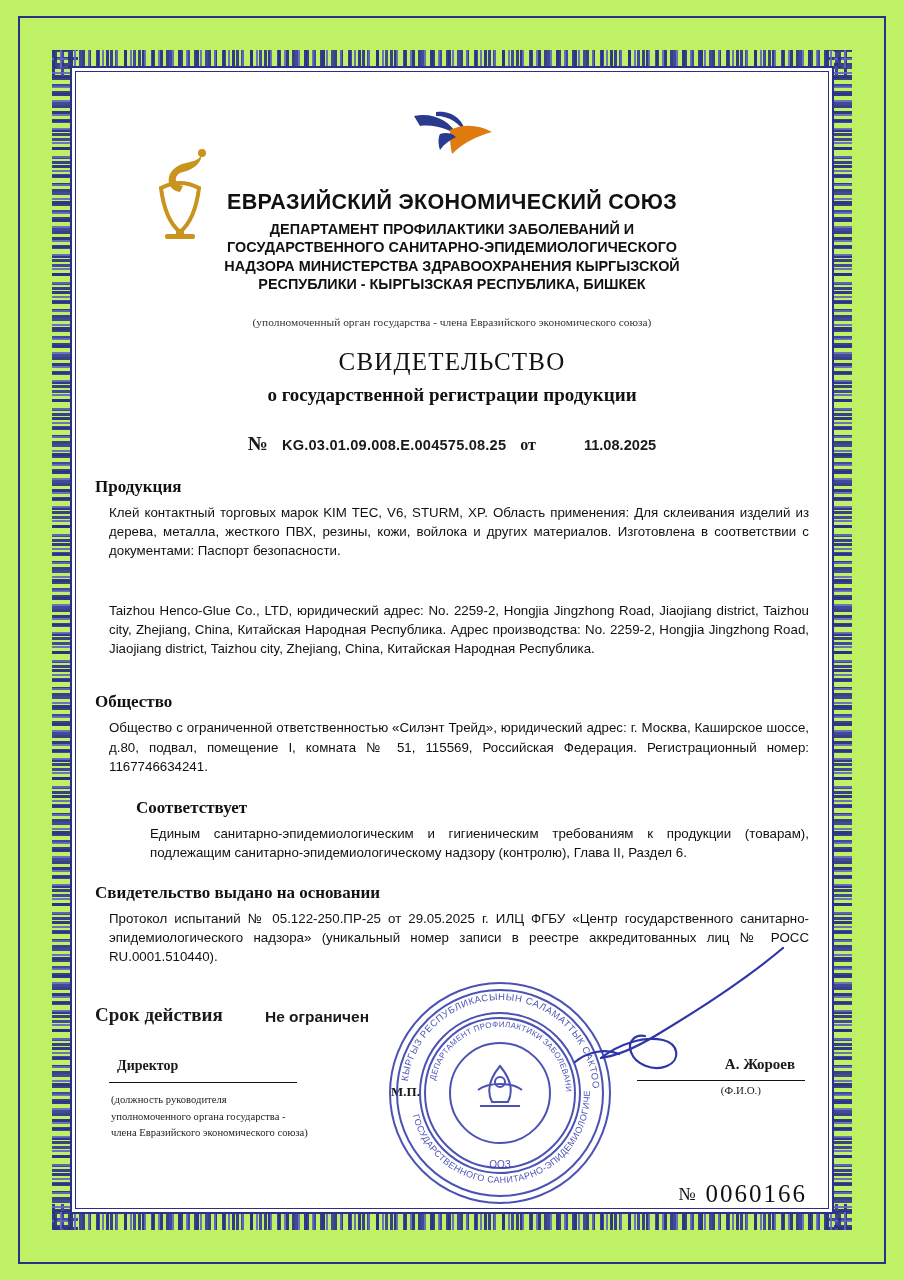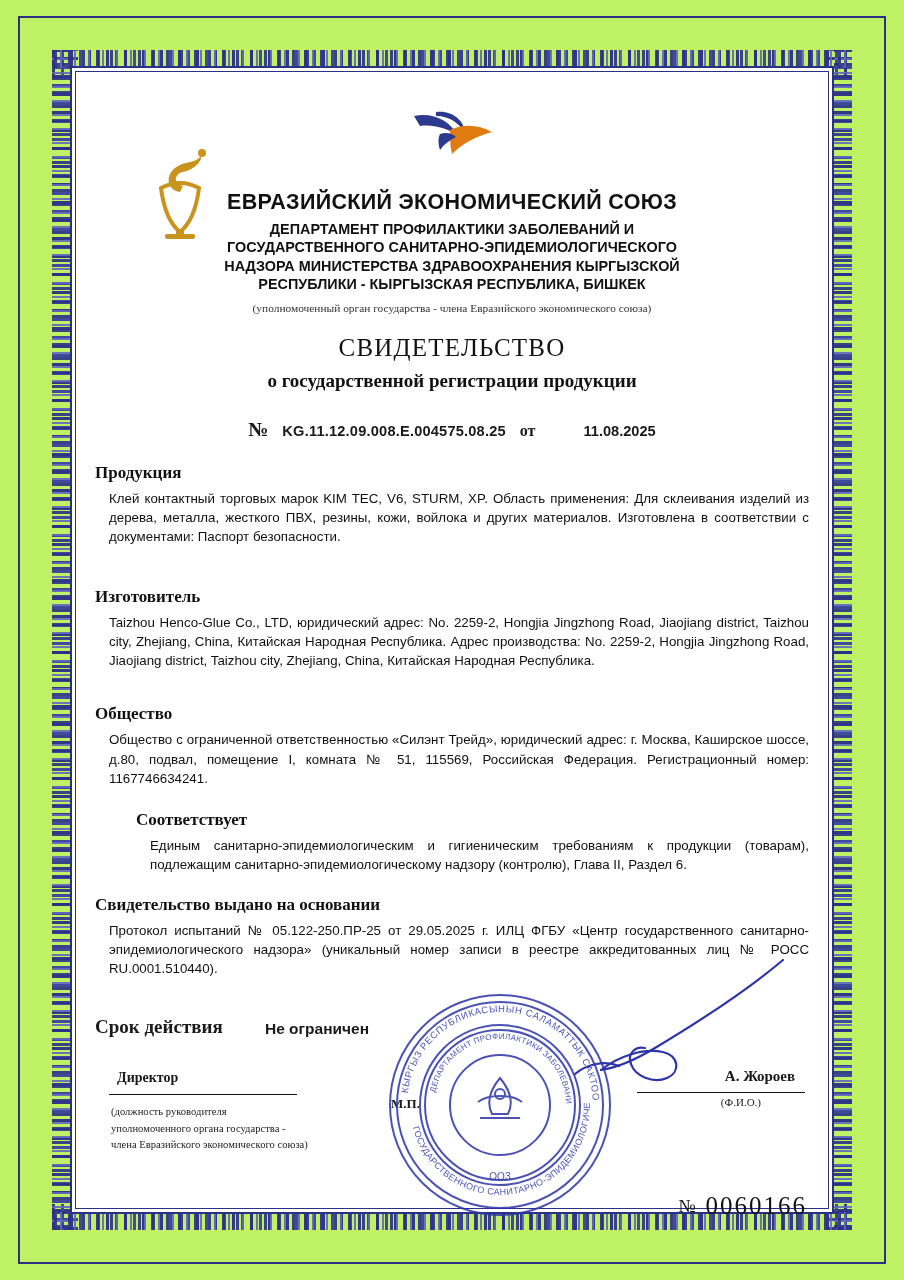--- a/index.html
+++ b/index.html
@@ -143,21 +143,21 @@
     font-weight: bold;
     line-height: 1.28;
     margin-top: 5px;
     color: #111;
   }
   .authority-note {
     text-align: center;
     font-family: "Liberation Serif", serif;
     font-size: 11.4px;
     color: #333;
-    margin-top: 8px;
+    margin-top: 22px;
   }
 
   .doc-title {
     text-align: center;
     font-family: "Liberation Serif", serif;
     font-weight: normal;
     font-size: 25px;
     letter-spacing: 1.2px;
     margin-top: 20px;
     color: #111;
@@ -365,32 +365,31 @@
       <div>РЕСПУБЛИКИ - КЫРГЫЗСКАЯ РЕСПУБЛИКА, БИШКЕК</div>
     </div>
 
     <div class="authority-note">(уполномоченный орган государства - члена Евразийского экономического союза)</div>
 
     <div class="doc-title">СВИДЕТЕЛЬСТВО</div>
     <div class="doc-subtitle">о государственной регистрации продукции</div>
 
     <div class="number-row">
       <span class="no-sign">№</span>
-      <span class="reg-number">KG.11.12.09.008.Е.004575.08.25</span>
+      <span class="reg-number">KG.03.01.09.008.Е.004575.08.25</span>
       <span class="ot">от</span>
       <span class="reg-date">11.08.2025</span>
     </div>
 
     <div class="section sec-product">
       <h3>Продукция</h3>
       <p>Клей контактный торговых марок KIM TEC, V6, STURM, XP. Область применения: Для склеивания изделий из дерева, металла, жесткого ПВХ, резины, кожи, войлока и других материалов. Изготовлена в соответствии с документами: Паспорт безопасности.</p>
     </div>
 
     <div class="section sec-manufacturer">
-      <h3>Изготовитель</h3>
       <p>Taizhou Henco-Glue Co., LTD, юридический адрес: No. 2259-2, Hongjia Jingzhong Road, Jiaojiang district, Taizhou city, Zhejiang, China, Китайская Народная Республика. Адрес производства: No. 2259-2, Hongjia Jingzhong Road, Jiaojiang district, Taizhou city, Zhejiang, China, Китайская Народная Республика.</p>
     </div>
 
     <div class="section sec-applicant">
       <h3>Общество</h3>
       <p>Общество с ограниченной ответственностью «Силэнт Трейд», юридический адрес: г. Москва, Каширское шоссе, д.80, подвал, помещение I, комната № 51, 115569, Российская Федерация. Регистрационный номер: 1167746634241.</p>
     </div>
 
     <div class="section sec-conformity">
       <h3>Соответствует</h3>

